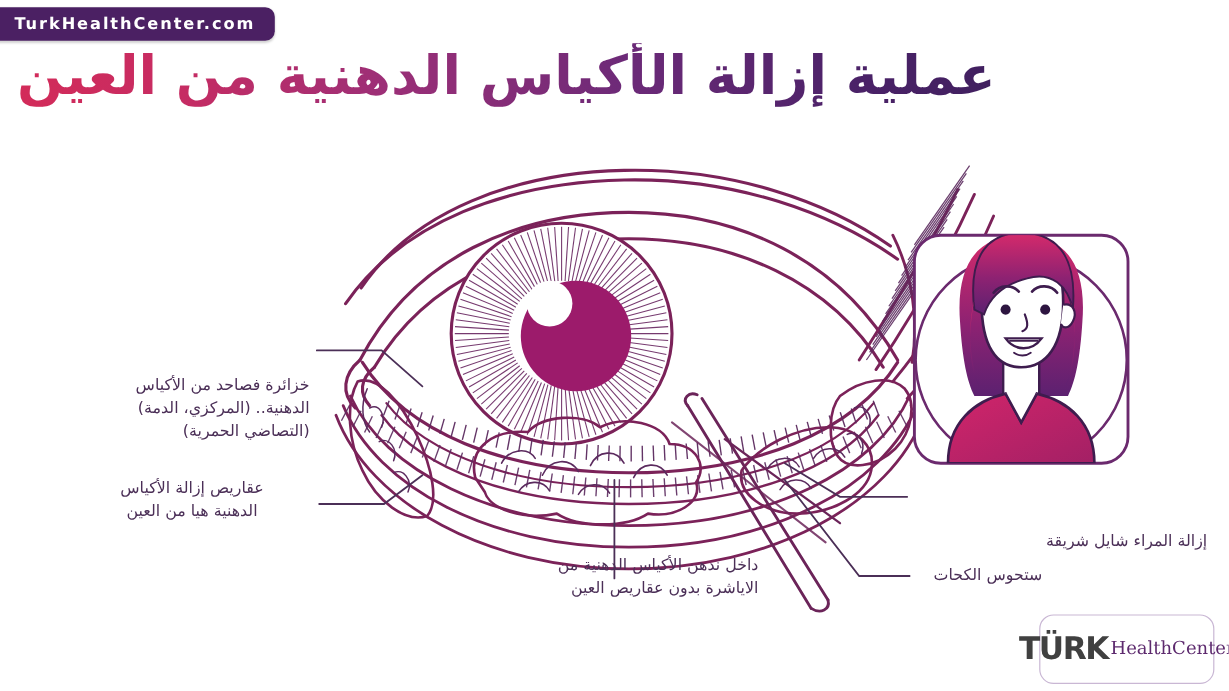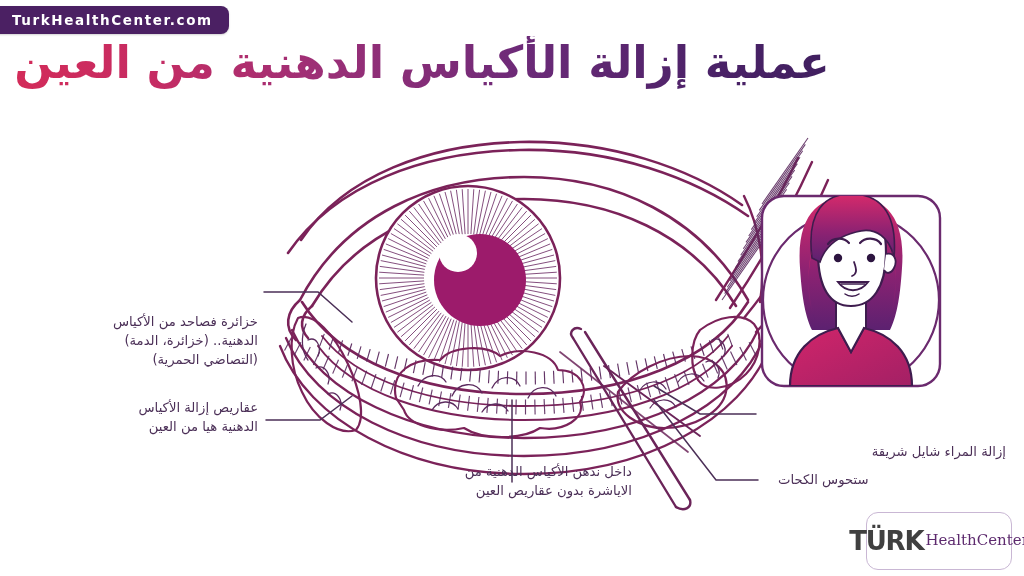--- a/index.html
+++ b/index.html
@@ -75,21 +75,21 @@
   .label {
     position: absolute;
     direction: rtl;
     color: #4b2f57;
     font-size: 13.2px;
     line-height: 1.45;
     font-family: "DejaVu Sans", "Liberation Sans", sans-serif;
   }
 
   #label-sebaceous { left: 62px;  top: 268px; width: 196px; text-align: right; margin-top: 44px; }
-  #label-drugs     { left: 62px;  top: 398px; width: 196px; text-align: right; }
+  #label-drugs     { left: 62px;  top: 398px; width: 196px; text-align: center; }
   #label-inside    { left: 392px; top: 462px; width: 240px; }
   #label-removal   { left: 778px; top: 402px; width: 228px; text-align: right; margin-top: 40px; }
   #label-stitches  { left: 778px; top: 470px; width: 228px; text-align: left; }
 
   
   #brand-logo {
     position: absolute;
     left: 866px;
     top: 512px;
     width: 146px;
@@ -509,21 +509,21 @@
 
         <path d="M838,282 c8,11 22,11 30,0 z" fill="#ffffff" stroke="#3e1c4e" stroke-width="2"></path>
         <path d="M841,284 h24" stroke="#3e1c4e" stroke-width="1.4"></path>
         <path d="M845,294 c4,3 10,3 14,0" fill="none" stroke="#3e1c4e" stroke-width="1.5" stroke-linecap="round"></path>
       </g>
     </g>
   </svg>
 
   <div class="label" id="label-sebaceous">
     <div>خزائرة فصاحد من الأكياس</div>
-    <div>الدهنية.. (خزائرة، الدمة)</div>
+    <div>الدهنية.. (المركزي، الدمة)</div>
     <div>(التصاضي الحمرية)</div>
   </div>
 
   <div class="label" id="label-drugs">
     <div>عقاريص إزالة الأكياس</div>
     <div>الدهنية هيا من العين</div>
   </div>
 
   <div class="label" id="label-inside">
     <div>داخل ندهن الأكياس الدهنية من</div>

